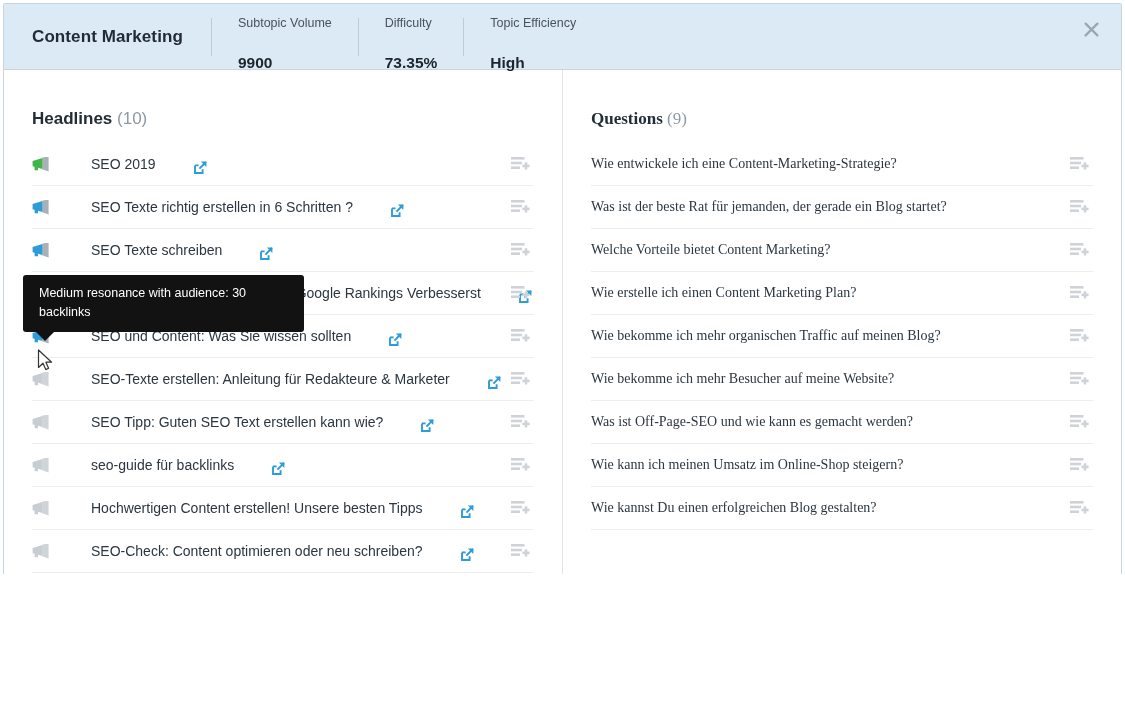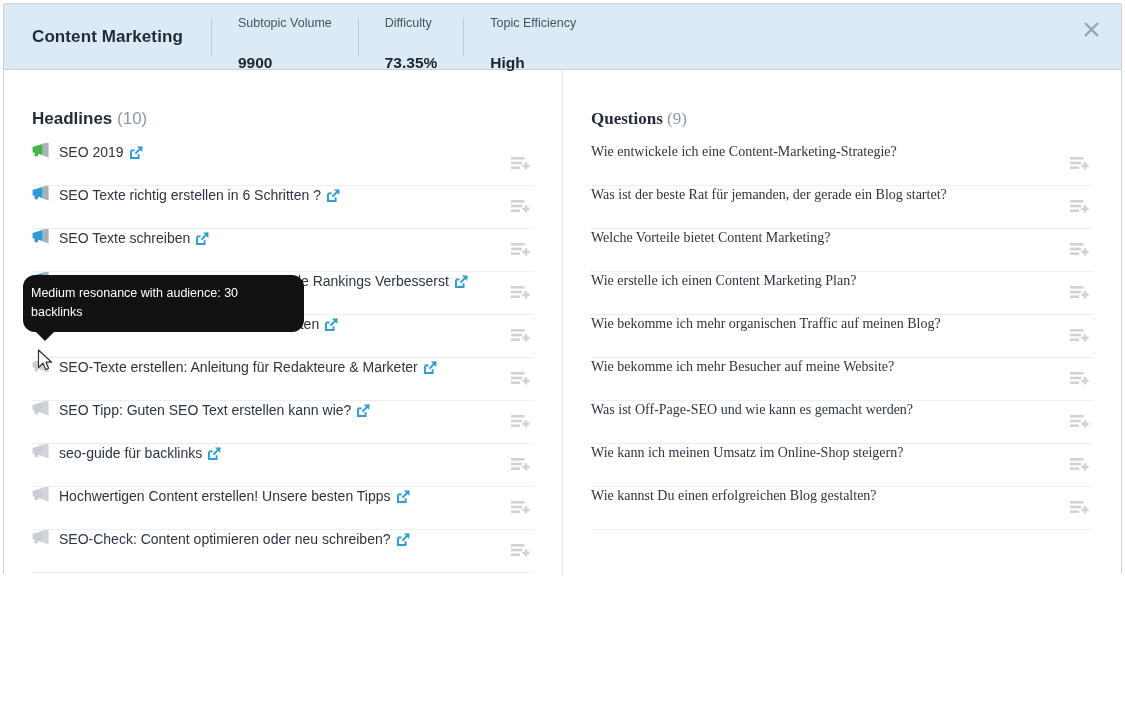--- a/index.html
+++ b/index.html
@@ -114,24 +114,26 @@
     line-height: 24px;
   }
   .col-title .cnt {
     font-weight: normal;
     color: #8d9aa4;
   }
 
   .row {
     position: relative;
     display: flex;
+    align-items: center;
     height: 43px;
     border-bottom: 1px solid #eceff2;
     padding-right: 34px;
     box-sizing: border-box;
+    gap: 32px;
   }
   .row:last-child { border-bottom: 1px solid #eceff2; }
 
   .row-text {
     font-size: 14px;
     color: #2b3640;
     line-height: 18px;
     white-space: nowrap;
   }
   .q-row .row-text { font-size: 14px; }
@@ -190,22 +192,22 @@
   .tooltip {
     position: absolute;
     left: 19px;
     top: 205px;
     width: 281px;
     box-sizing: border-box;
     background: #121212;
     color: #ffffff;
     font-size: 12.5px;
     line-height: 19px;
-    padding: 9px 12px 10px 8px;
-    border-radius: 12px;
+    padding: 9px 12px 10px 16px;
+    border-radius: 3px;
     z-index: 50;
   }
   .tooltip:after {
     content: "";
     position: absolute;
     left: 13px;
     bottom: -9px;
     width: 0;
     height: 0;
     border-left: 9px solid transparent;

